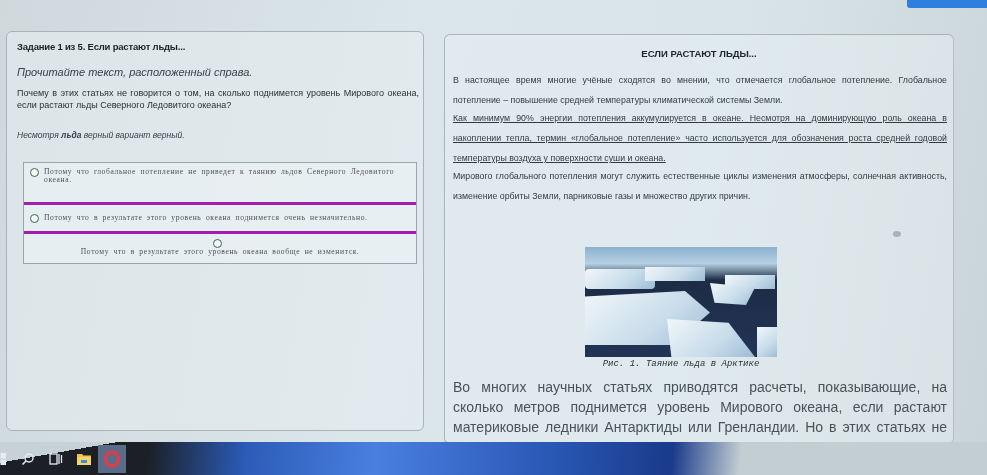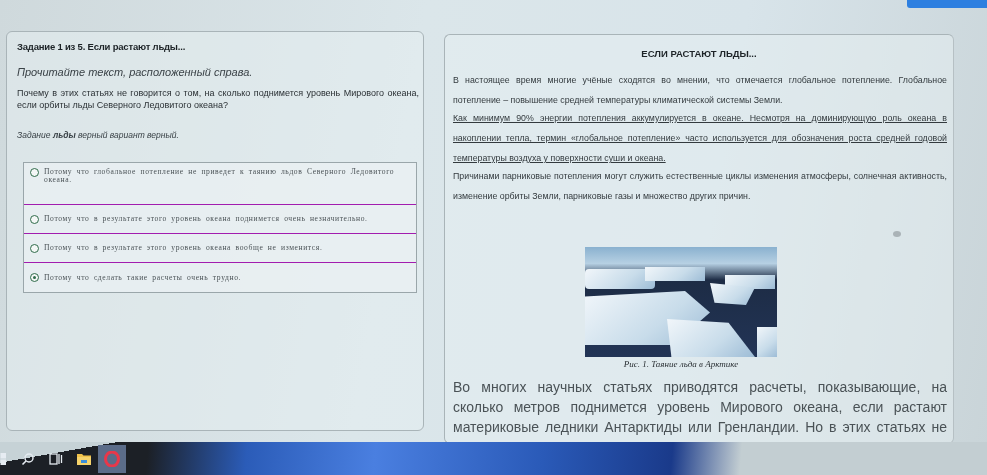--- a/index.html
+++ b/index.html
@@ -28,27 +28,27 @@
   .question { position: absolute; left: 10px; top: 55px; width: 402px; font-size: 9px; line-height: 12px; color: #2a3034; text-align: justify; }
   .hint { position: absolute; left: 10px; top: 98px; font-size: 8.5px; font-style: italic; color: #3a4247; }
   .hint b { font-weight: bold; }
 
   .options {
     position: absolute; left: 16px; top: 130px; width: 394px;
     border: 1px solid #9aa6aa; background: rgba(235, 241, 243, 0.7);
   }
   .option {
     display: flex; align-items: flex-start; padding: 5px 6px 5px 6px;
-    border-bottom: 1px solid #a21caf; font-family: "Liberation Serif", "DejaVu Serif", serif;
+    border-bottom: 3px solid #a21caf; font-family: "Liberation Serif", "DejaVu Serif", serif;
     font-size: 7.6px; color: #4a5256; line-height: 8px; cursor: pointer;
   }
   .option:last-child { border-bottom: none; }
   .option.o1 { height: 42px; padding-top: 5px; }
   .option.o2 { height: 29px; align-items: center; }
-  .option.o3 { height: 29px; align-items: center; }
+  .option.o3 { height: 29px; align-items: center; flex-direction: column; }
   .option.o4 { height: 29px; align-items: center; }
   .radio {
     width: 9px; height: 9px; border: 1.4px solid #2f6b4a; border-radius: 50%;
     flex: 0 0 9px; margin-right: 5px; margin-top: 0px; position: relative; background: #f4f7f6;
   }
   .radio.checked::after {
     content: ""; position: absolute; left: 1.5px; top: 1.5px; width: 3.2px; height: 3.2px;
     border-radius: 50%; background: #2f6b4a;
   }
   .opt-text { letter-spacing: 0.6px; word-spacing: 2px; }
@@ -60,69 +60,65 @@
   .p3 { top: 131px; }
   .p4 { top: 183px; }
   .p5 { top: 342px; font-size: 14px; line-height: 20px; color: #4a5256; }
 
   .figure { position: absolute; left: 140px; top: 212px; width: 192px; }
   .photo {
     width: 192px; height: 110px; position: relative; overflow: hidden;
     background: linear-gradient(180deg, #8ab1cf 0%, #b6d0e3 15%, #1d2c45 30%, #223456 100%);
   }
   .ice { position: absolute; background: linear-gradient(140deg, #f1f6fa, #c8dcea 60%, #9dbcd6); }
-  .figure-caption { text-align: center; font-family: Liberation Serif, serif; font-style: italic; font-size: 9px; color: #2a3034; margin-top: 2px; }
+  .figure-caption { text-align: center; font-family: Liberation Mono, monospace; font-style: italic; font-size: 9px; color: #2a3034; margin-top: 2px; }
   .scroll-dot { position: absolute; left: 448px; top: 196px; width: 8px; height: 6px; border-radius: 50%; background: #aab3b7; }
 
   .taskbar {
     position: absolute; left: 0; top: 442px; width: 987px; height: 33px;
     background: linear-gradient(170deg, #c6d2d6 0%, #c6d2d6 10%, transparent 10%),
                 linear-gradient(95deg, #1c2026 0%, #1c2026 15%, #2b5cb8 25%, #4a7fe0 38%, #2a5ab8 55%, #1a3a8a 68%, #c3ced2 75%, #c3ced2 100%);
   }
   .tb-icons { position: absolute; left: 0; top: 442px; height: 33px; display: flex; align-items: center; }
   .tb-icon { width: 28px; height: 28px; display: flex; align-items: center; justify-content: center; color: #e8eef4; font-size: 13px; }
   .tb-start { margin-left: -14px; }
   .tb-opera { background: #5b6c89; }
 </style>
 </head>
 <body>
 
 <div class="top-button"></div>
 
 <div class="panel left-panel">
   <div class="task-title">Задание 1 из 5. Если растают льды...</div>
   <div class="instruction">Прочитайте текст, расположенный справа.</div>
-  <div class="question">Почему в этих статьях не говорится о том, на сколько поднимется уровень Мирового океана, если орбиты льды Северного Ледовитого океана?</div>
-  <div class="hint"><span>Задание </span><b>льды</b><span> верный вариант верный.</span></div>
+  <div class="question">Почему в этих статьях не говорится о том, на сколько поднимется уровень Мирового океана, если растают льды Северного Ледовитого океана?</div>
+  <div class="hint"><span>Несмотря </span><b>льда</b><span> верный вариант верный.</span></div>
 
   <div class="options">
     <div class="option o1">
       <span class="radio"></span>
       <span class="opt-text">Потому что глобальное потепление не приведет к таянию льдов Северного Ледовитого океана.</span>
     </div>
     <div class="option o2">
       <span class="radio"></span>
       <span class="opt-text">Потому что в результате этого уровень океана поднимется очень незначительно.</span>
     </div>
     <div class="option o3">
       <span class="radio"></span>
       <span class="opt-text">Потому что в результате этого уровень океана вообще не изменится.</span>
     </div>
-    <div class="option o4">
-      <span class="radio checked"></span>
-      <span class="opt-text">Потому что сделать такие расчеты очень трудно.</span>
-    </div>
   </div>
 </div>
 
 <div class="panel right-panel">
   <div class="article-title">ЕСЛИ РАСТАЮТ ЛЬДЫ...</div>
   <p class="para p1">В настоящее время многие учёные сходятся во мнении, что отмечается глобальное потепление. Глобальное потепление – повышение средней температуры климатической системы Земли.</p>
   <p class="para p2">Как минимум 90% энергии потепления аккумулируется в океане. Несмотря на доминирующую роль океана в накоплении тепла, термин «глобальное потепление» часто используется для обозначения роста средней годовой температуры воздуха у поверхности суши и океана.</p>
-  <p class="para p3">Причинами парниковые потепления могут служить естественные циклы изменения атмосферы, солнечная активность, изменение орбиты Земли, парниковые газы и множество других причин.</p>
+  <p class="para p3">Мирового глобального потепления могут служить естественные циклы изменения атмосферы, солнечная активность, изменение орбиты Земли, парниковые газы и множество других причин.</p>
 
   <div class="scroll-dot"></div>
 
   <div class="figure">
     <div class="photo">
       <div class="ice" style="left:0;top:22px;width:70px;height:20px;border-radius:4px;"></div>
       <div class="ice" style="left:60px;top:20px;width:60px;height:14px;"></div>
       <div class="ice" style="left:140px;top:28px;width:50px;height:14px;"></div>
       <div class="ice" style="left:0;top:44px;width:125px;height:54px;clip-path:polygon(0 10%,80% 0,100% 40%,70% 100%,0 100%);"></div>
       <div class="ice" style="left:125px;top:36px;width:45px;height:22px;clip-path:polygon(0 0,100% 20%,80% 100%,10% 90%);"></div>

